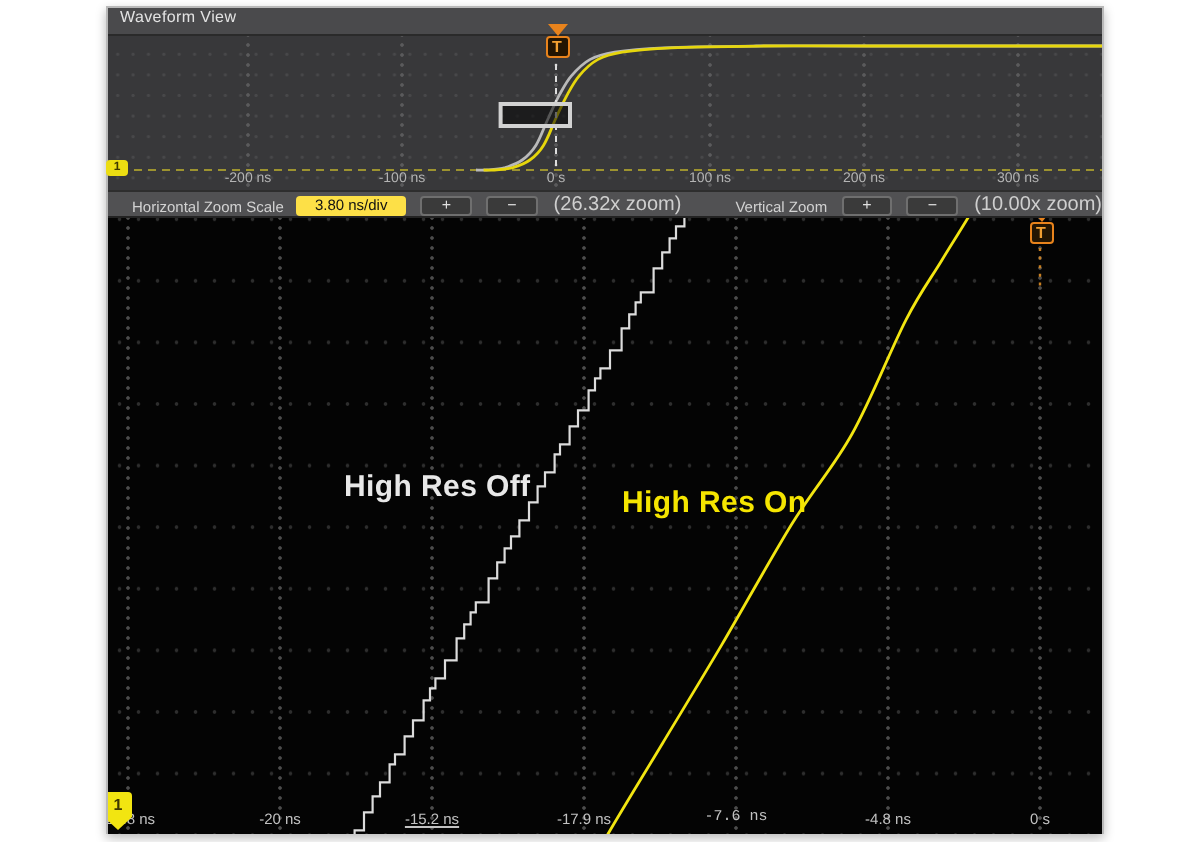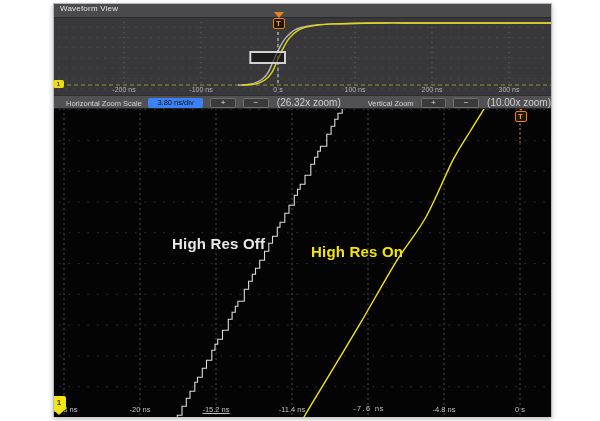--- a/index.html
+++ b/index.html
@@ -37,21 +37,21 @@
               line-height:8px;z-index:6;}
   .chbadge-main{position:absolute;left:-2px;top:287px;width:14px;height:19px;background:#f2e511;
                 clip-path:polygon(0 0,100% 0,100% 66%,50% 100%,0 66%);border-radius:2px;
                 color:#3e3800;font-size:8px;font-weight:bold;text-align:center;line-height:13px;z-index:7;}
   
   .toolbar{position:absolute;left:0;top:91px;width:497px;height:14px;background:#515153;
            border-top:1px solid #2e2e2e;border-bottom:1px solid #232323;display:flex;
            align-items:flex-end;box-sizing:border-box;padding-left:12px;}
   .toolbar .lab{color:#d2d2d2;font-size:7.5px;white-space:nowrap;}
   .toolbar .zval{color:#cicfcf;color:#cfcfcf;font-size:10px;white-space:nowrap;}
-  .scale-input{width:56px;height:10px;background:#3b82f6;border-radius:2px;margin-left:6px;
+  .scale-input{width:56px;height:10px;background:#fde047;border-radius:2px;margin-left:6px;
                color:#111;font-size:7.5px;line-height:10px;text-align:center;white-space:nowrap;}
   .tb-btn{width:26px;height:10px;margin-left:7px;background:#3a3a3a;border:1px solid #6f6f6f;
           border-radius:2px;color:#e0e0e0;font-size:8px;line-height:8px;text-align:center;
           padding:0;box-sizing:border-box;font-family:"Liberation Sans",sans-serif;}
   .gap-l{margin-left:8px;}
   .gap-xl{margin-left:27px;}
   
   .main{position:absolute;left:0;top:105px;width:497px;height:308px;background:#040404;overflow:hidden;
     background-image:
       radial-gradient(circle,#4c4c4c .7px,transparent 1.1px),
@@ -111,21 +111,21 @@
     <div class="main">
       <svg id="main-svg" width="497" height="308">
           <path d="M119.0,314.2H123.3V306.2H128.0V297.2H132.3V289.2H136.0V282.2H140.8V273.2H143.5V268.2H148.3V259.2H152.5V251.2H157.8V241.2H161.0V235.2H163.7V230.2H168.5V221.2H174.3V210.2H178.1V203.2H181.3V197.2H183.9V192.2H190.3V180.2H194.6V172.2H198.3V165.2H201.5V159.2H205.7V151.2H210.5V142.2H214.8V134.2H218.5V127.2H223.3V118.2H226.0V113.2H230.8V104.2H235.0V96.2H240.3V86.2H243.5V80.2H246.2V75.2H251.0V66.2H256.8V55.2H260.6V48.2H263.8V42.2H266.4V37.2H272.8V25.2H277.1V17.2H280.8V10.2H284.0V4.2H288.2V-3.8H293.0V-12.8H297.3V-20.8" fill="none" stroke="#dcdcdc" stroke-width="1.1"></path>
           <path d="M242.0,323.6C243.3,321.0,244.2,318.1,250.0,308.0C255.8,297.9,267.5,278.9,277.0,263.1C286.5,247.3,296.2,231.5,307.0,213.2C317.8,194.8,331.2,170.5,342.0,152.9C352.8,135.4,362.5,125.0,372.0,108.0C381.5,91.0,391.5,65.4,399.0,50.9C406.5,36.4,411.2,30.6,417.0,21.0C422.8,11.3,430.2,0.2,434.0,-7.1C437.8,-14.4,439.0,-20.1,440.0,-22.7" fill="none" stroke="#f2e511" stroke-width="1.4" stroke-linejoin="round"></path>
           <line x1="466" y1="15" x2="466" y2="34" stroke="#c87f20" stroke-width="1.2" stroke-dasharray="1.5 2.8"></line>
         </svg>
       <div id="main-ticks">
           <span class="tick" style="left: 10px;">-22.8 ns</span>
           <span class="tick" style="left: 86px;">-20 ns</span>
           <span class="tick" style="left: 162px; text-decoration: underline;">-15.2 ns</span>
-          <span class="tick" style="left: 238px;">-11.4 ns</span>
+          <span class="tick" style="left: 238px;">-17.9 ns</span>
           <span class="tick" style="left: 314px; font-family: Liberation Mono, monospace;">-7.6 ns</span>
           <span class="tick" style="left: 390px;">-4.8 ns</span>
           <span class="tick" style="left: 466px;">0 s</span>
         </div>
       <div class="wf-label" id="label-off" style="color: rgb(232, 232, 232);">High Res Off</div>
       <div class="wf-label" id="label-on" style="color: rgb(245, 229, 0);">High Res On</div>
       <div class="trig" id="main-trig">
         <div class="tri"></div>
         <div class="tbadge">T</div>
       </div>

